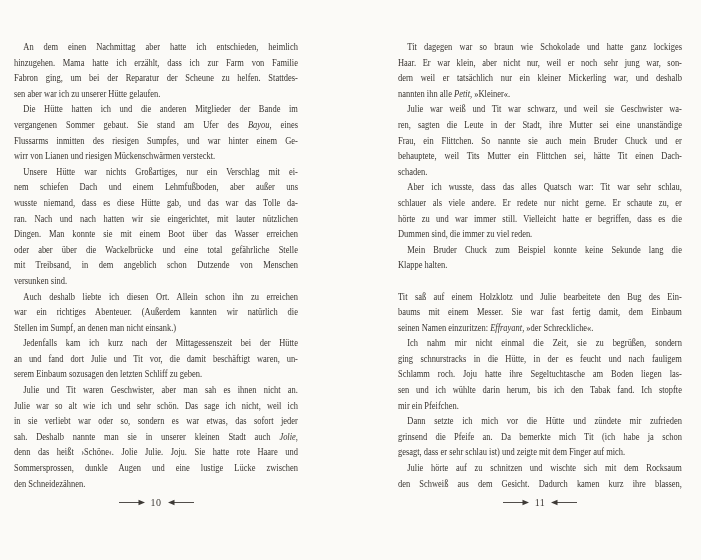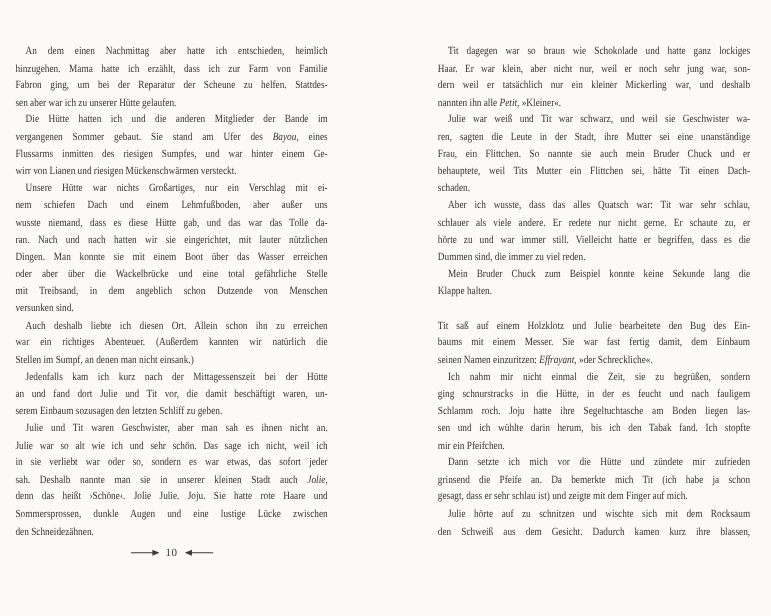--- a/index.html
+++ b/index.html
@@ -152,14 +152,25 @@
       <line x1="0" y1="3.5" x2="20" y2="3.5" stroke="currentColor" stroke-width="0.9"></line>
       <path d="M26 3.5 L19.5 0.8 L19.5 6.2 Z" fill="currentColor"></path>
     </svg>
     <span>10</span>
     <svg width="26" height="7" viewBox="0 0 26 7">
       <line x1="6" y1="3.5" x2="26" y2="3.5" stroke="currentColor" stroke-width="0.9"></line>
       <path d="M0 3.5 L6.5 0.8 L6.5 6.2 Z" fill="currentColor"></path>
     </svg>
   </div>
 
+  <div class="folio right">
+    <svg width="26" height="7" viewBox="0 0 26 7">
+      <line x1="0" y1="3.5" x2="20" y2="3.5" stroke="currentColor" stroke-width="0.9"></line>
+      <path d="M26 3.5 L19.5 0.8 L19.5 6.2 Z" fill="currentColor"></path>
+    </svg>
+    <span>11</span>
+    <svg width="26" height="7" viewBox="0 0 26 7">
+      <line x1="6" y1="3.5" x2="26" y2="3.5" stroke="currentColor" stroke-width="0.9"></line>
+      <path d="M0 3.5 L6.5 0.8 L6.5 6.2 Z" fill="currentColor"></path>
+    </svg>
+  </div>
 
 </div>
 
 </body></html>

